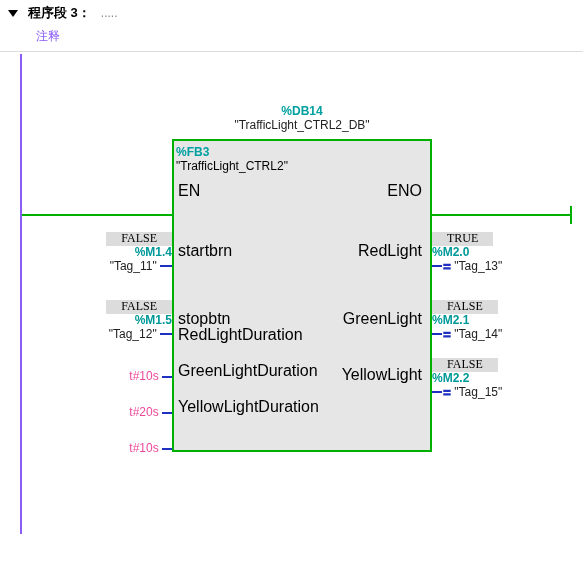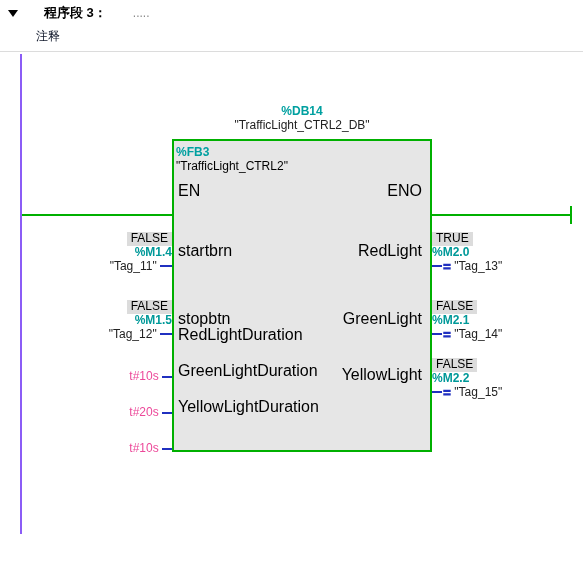--- a/index.html
+++ b/index.html
@@ -7,31 +7,31 @@
     margin: 0;
     font-family: Arial, 'Microsoft YaHei', sans-serif;
     font-size: 12px;
     background: #fff;
     color: #000;
   }
   .header {
     padding: 4px 8px;
     display: flex;
     align-items: center;
-    gap: 26px;
+    gap: 10px;
   }
   .collapse-tri {
     width: 0; height: 0;
     border-left: 5px solid transparent;
     border-right: 5px solid transparent;
     border-top: 7px solid #000;
   }
   .seg-title { font-weight: bold; font-size: 13px; }
   .seg-dots { color: #888; }
-  .comment-label { padding: 2px 8px 2px 36px; color: #0f172a; }
+  .comment-label { padding: 2px 8px 2px 36px; color: #8b5cf6; }
   .divider { border-top: 1px solid #dcdcdc; margin: 4px 0 0 0; }
   .network-wrap {
     position: relative;
     width: 560px;
     height: 480px;
     margin-left: 20px;
     margin-top: 2px;
     border-left: 2px solid #8b5cf6;
   }
   .left-rail-stub {
@@ -70,21 +70,21 @@
   .pin-right { right: 8px; text-align: right; }
   .ext-left, .ext-right {
     position: absolute;
     width: 150px;
     font-size: 12px;
     text-align: right;
     line-height: 1.15;
   }
   .ext-left { left: 0; }
   .ext-right { left: 410px; width: 140px; text-align: left; }
-  .state { background: #dcdcdc; display: inline-block; padding: 0 4px; }
+  .state { background: #dcdcdc; display: inline-block; padding: 0 15px; font-family: Liberation Serif, serif; }
   .addr { color: #009999; font-weight: bold; }
   .tag { color: #222; background: #fff; }
   .literal { color: #ec4899; }
   .dash {
     border-top: 2px dashed #2030c0;
     display: inline-block;
     vertical-align: middle;
   }
   .right-rail {
     position: absolute;

